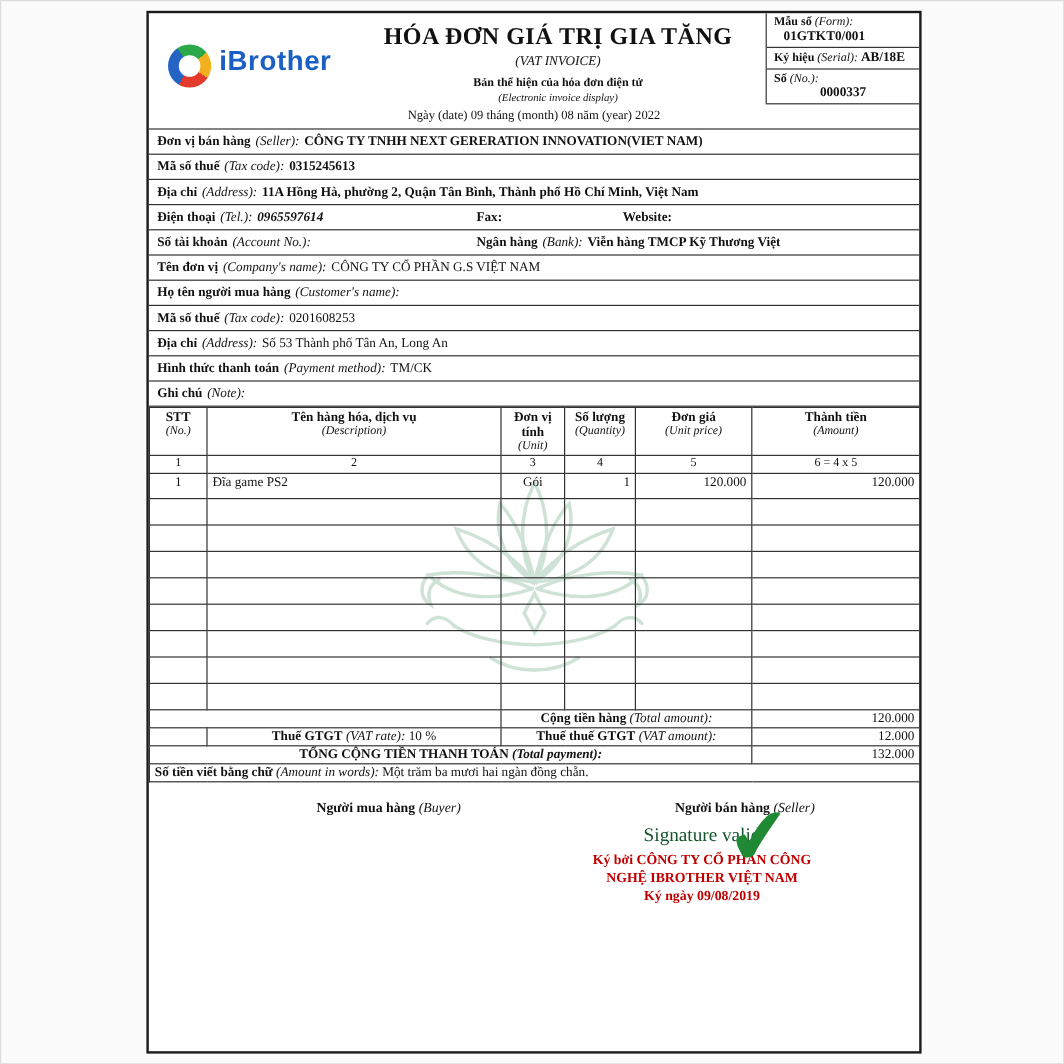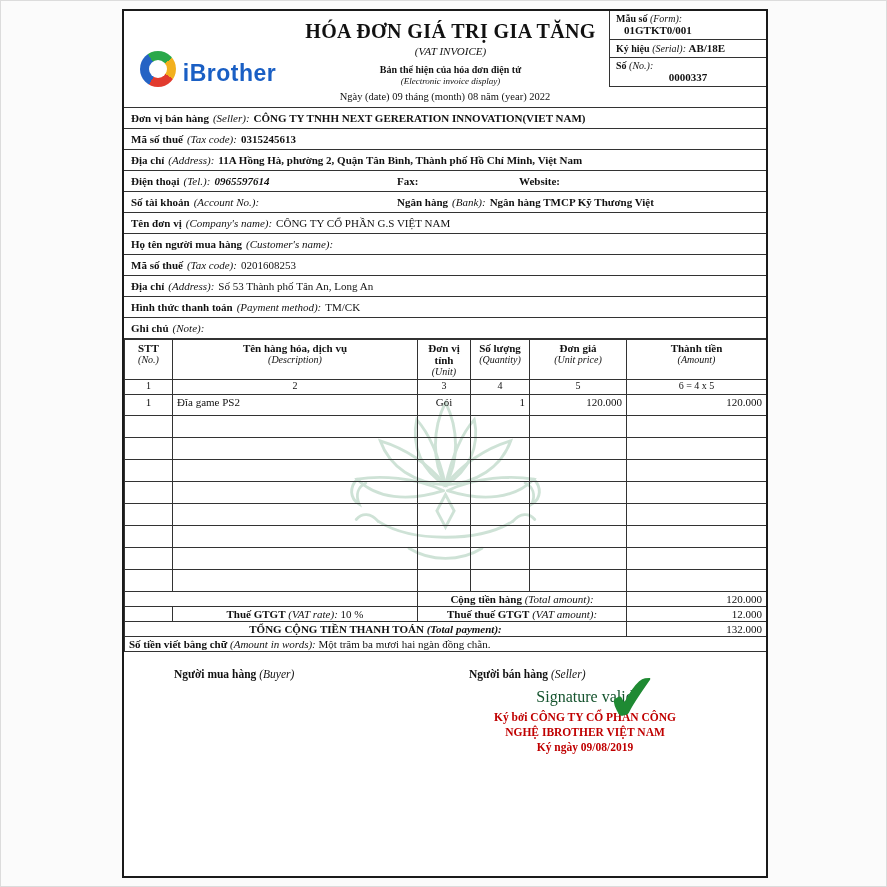--- a/index.html
+++ b/index.html
@@ -4,31 +4,31 @@
 <style>
   * { margin:0; padding:0; box-sizing:border-box; }
   html,body { width:887px; height:887px; }
   body { background:#ffffff; font-family:"Liberation Serif","DejaVu Serif",serif; color:#111; }
   .canvas { position:relative; width:887px; height:887px; background:#fbfbfb; border:1px solid #dcdcdc; }
   .invoice { position:absolute; left:121px; top:8px; width:646px; height:869px; background:#fff;
              border:2px solid #1a1a1a; display:flex; flex-direction:column; overflow:hidden; }
 
   
   .header { display:flex; }
-  .logo-col { width:168px; display:flex; align-items:flex-end; justify-content:center; gap:7px; padding-top:26px; }
+  .logo-col { width:168px; display:flex; align-items:flex-start; justify-content:center; gap:7px; padding-top:26px; }
   .logo-ring { width:36px; height:36px; border-radius:50%; position:relative; flex:0 0 auto;
                background:conic-gradient(from 210deg,#2563c4 0 32%,#2aa84a 32% 56%,#f2b01e 56% 76%,#e23b2e 76% 100%); }
   .logo-ring::after { content:""; position:absolute; inset:9px; background:#fff; border-radius:50%; }
   .logo-text { font-family:"Liberation Sans",sans-serif; font-weight:bold; font-size:23px; color:#1a5fc4; letter-spacing:.5px; }
   .title-col { flex:1; text-align:center; padding-top:9px; }
   .title { font-size:20px; font-weight:bold; letter-spacing:.4px; }
   .subtitle { font-style:italic; font-size:11px; margin-top:2px; }
   .display-vi { font-weight:bold; font-size:10px; margin-top:7px; }
   .display-en { font-style:italic; font-size:9px; margin-top:1px; }
-  .form-col { width:157px; }
+  .form-col { width:128px; }
   .form-box { border-left:1px solid #333; font-size:10px; }
   .form-cell { padding:2px 6px 3px; border-bottom:1px solid #333; }
   .form-val { font-weight:bold; font-size:11px; padding-left:8px; }
   .form-val.center { text-align:center; padding-left:0; }
   .form-val-inline { font-weight:bold; font-size:11px; }
 
   .date-line { text-align:center; font-size:10.5px; padding:4px 0 5px; border-bottom:1px solid #333; }
 
   
   .info-row { display:flex; align-items:center; min-height:21px; padding:0 7px; border-bottom:1px solid #333;
@@ -55,21 +55,21 @@
   .tot-label { text-align:center; }
   .grand td { font-weight:bold; }
   .grand .ta-r { font-weight:normal; }
   .words-cell { padding:3px 6px; }
 
   
   .watermark { position:absolute; left:203px; top:376px; width:237px; height:192px; z-index:0; pointer-events:none; }
 
   
   .sig-area { position:relative; flex:1; }
-  .sig-head { position:absolute; top:16px; text-align:left; font-size:11.5px; }
+  .sig-head { position:absolute; top:16px; text-align:right; font-size:11.5px; }
   .sig-buyer { left:50px; width:210px; }
   .sig-seller { left:345px; width:210px; }
   .sig-block { position:absolute; left:330px; top:36px; width:262px; text-align:center; }
   .sig-valid { font-size:16px; color:#14532d; margin-bottom:4px; }
   .sig-red { color:#c00000; font-weight:bold; font-size:11.5px; line-height:15px; }
   .check-mark { position:absolute; left:482px; top:14px; font-family:"DejaVu Sans",sans-serif;
                 font-size:64px; line-height:64px; color:#1f8a33; transform:rotate(-6deg); z-index:2; }
 
   
   .footer { border-top:1px solid #444; text-align:center; font-size:8.5px; font-style:italic;
@@ -163,21 +163,21 @@
       </span>
     </div>
     <div class="info-row">
       <span class="seg seg-account">
         <span class="lbl">Số tài khoản</span>
         <span class="lbl-en">(Account No.):</span>
       </span>
       <span class="seg seg-flex">
         <span class="lbl">Ngân hàng</span>
         <span class="lbl-en">(Bank):</span>
-        <span class="val-b">Ngân hàng TMCP Kỹ Thương Việt</span>
+        <span class="val-b">Viễn hàng TMCP Kỹ Thương Việt</span>
       </span>
     </div>
 
     <div class="info-row">
       <span class="lbl">Tên đơn vị</span>
       <span class="lbl-en">(Company's name):</span>
       <span>CÔNG TY CỔ PHẦN G.S VIỆT NAM</span>
     </div>
     <div class="info-row">
       <span class="lbl">Họ tên người mua hàng</span>

